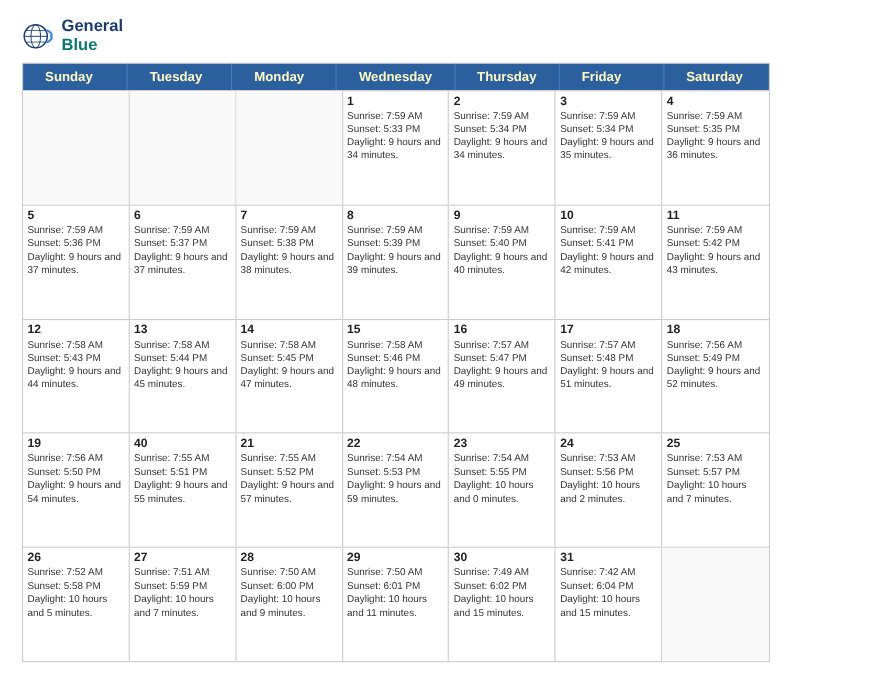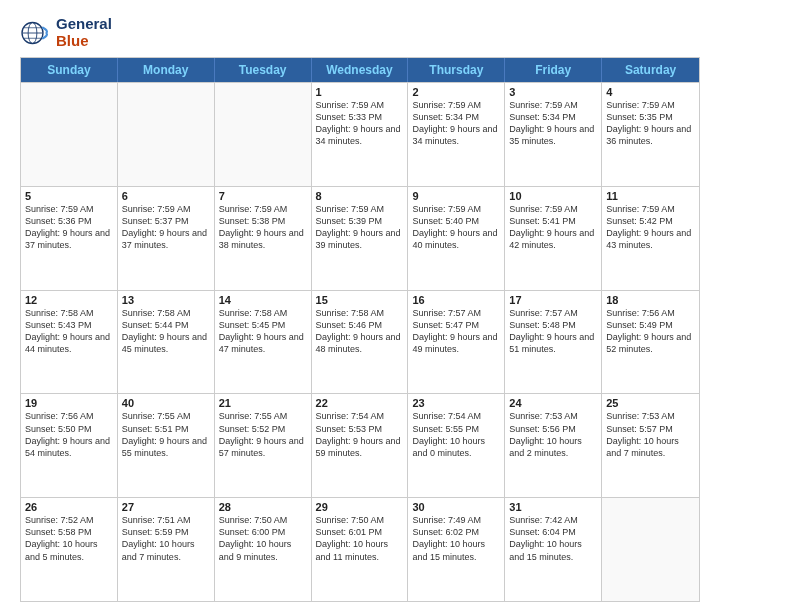--- a/index.html
+++ b/index.html
@@ -28,21 +28,21 @@
       align-items: center;
       gap: 4px;
     }
     .logo-text {
       font-size: 15px;
       font-weight: bold;
       color: #1a3a6b;
       line-height: 1.1;
     }
     .logo-text span {
-      color: #c2410c;
+      color: #0f766e;
     }
     .logo-icon {
       width: 32px;
       height: 28px;
     }
     .title-block {
       text-align: right;
     }
     .main-title {
       font-size: 28px;
@@ -58,25 +58,24 @@
       display: flex;
       flex-direction: column;
       border: 1px solid #ccc;
     }
     .cal-header {
       display: grid;
       grid-template-columns: repeat(7, 1fr);
       background: #2c5f9e;
     }
     .cal-header-cell {
-      color: #7dd3fc;
+      color: #fef9c3;
       font-size: 12px;
       font-weight: bold;
-      padding: 5px 8px;
-      text-align: center;
+      padding: 5px 20px;
       border-right: 1px solid #4a7abf;
     }
     .cal-header-cell:last-child { border-right: none; }
     .cal-body {
       flex: 1;
       display: flex;
       flex-direction: column;
     }
     .cal-row {
       display: grid;
@@ -130,22 +129,22 @@
     </div>
     <div class="title-block">
       <div class="main-title"></div>
       <div class="subtitle"></div>
     </div>
   </div>
 
   <div class="calendar">
     <div class="cal-header">
     <div class="cal-header-cell">Sunday</div>
+        <div class="cal-header-cell">Tuesday</div>
         <div class="cal-header-cell">Monday</div>
-        <div class="cal-header-cell">Tuesday</div>
         <div class="cal-header-cell">Wednesday</div>
         <div class="cal-header-cell">Thursday</div>
         <div class="cal-header-cell">Friday</div>
         <div class="cal-header-cell">Saturday</div>
       </div>
     <div class="cal-body">
     <div class="cal-row">
           <div class="cal-cell empty"></div>
           <div class="cal-cell empty"></div>
           <div class="cal-cell empty"></div>

